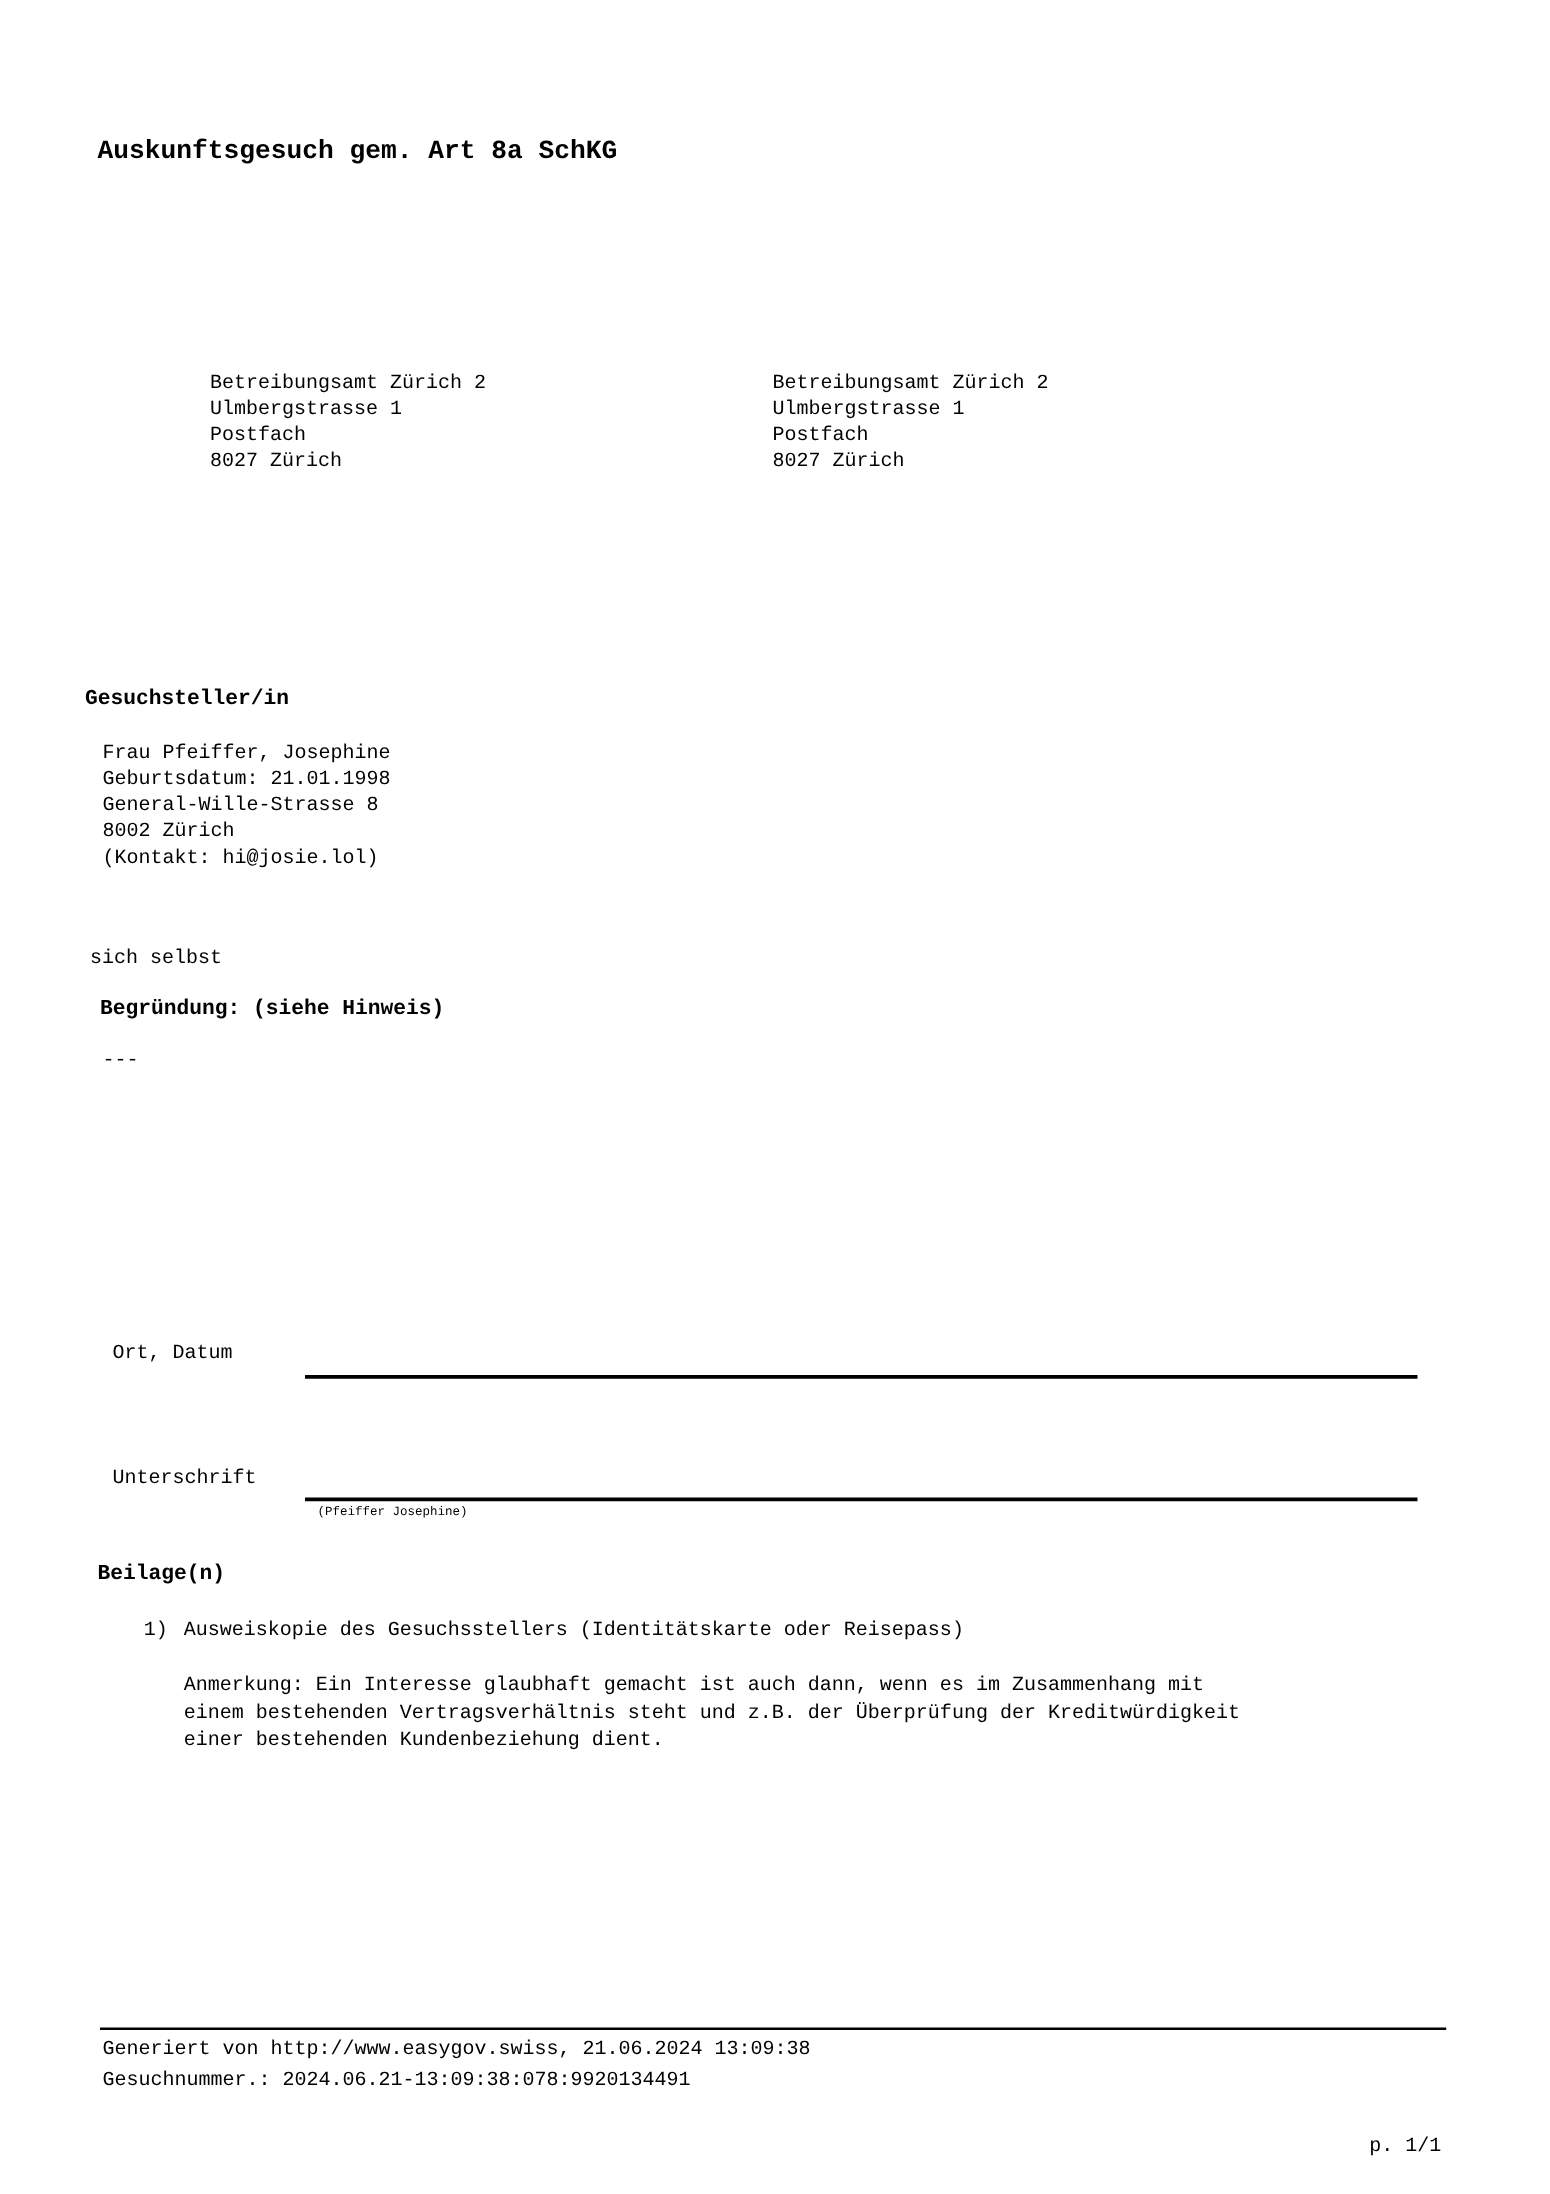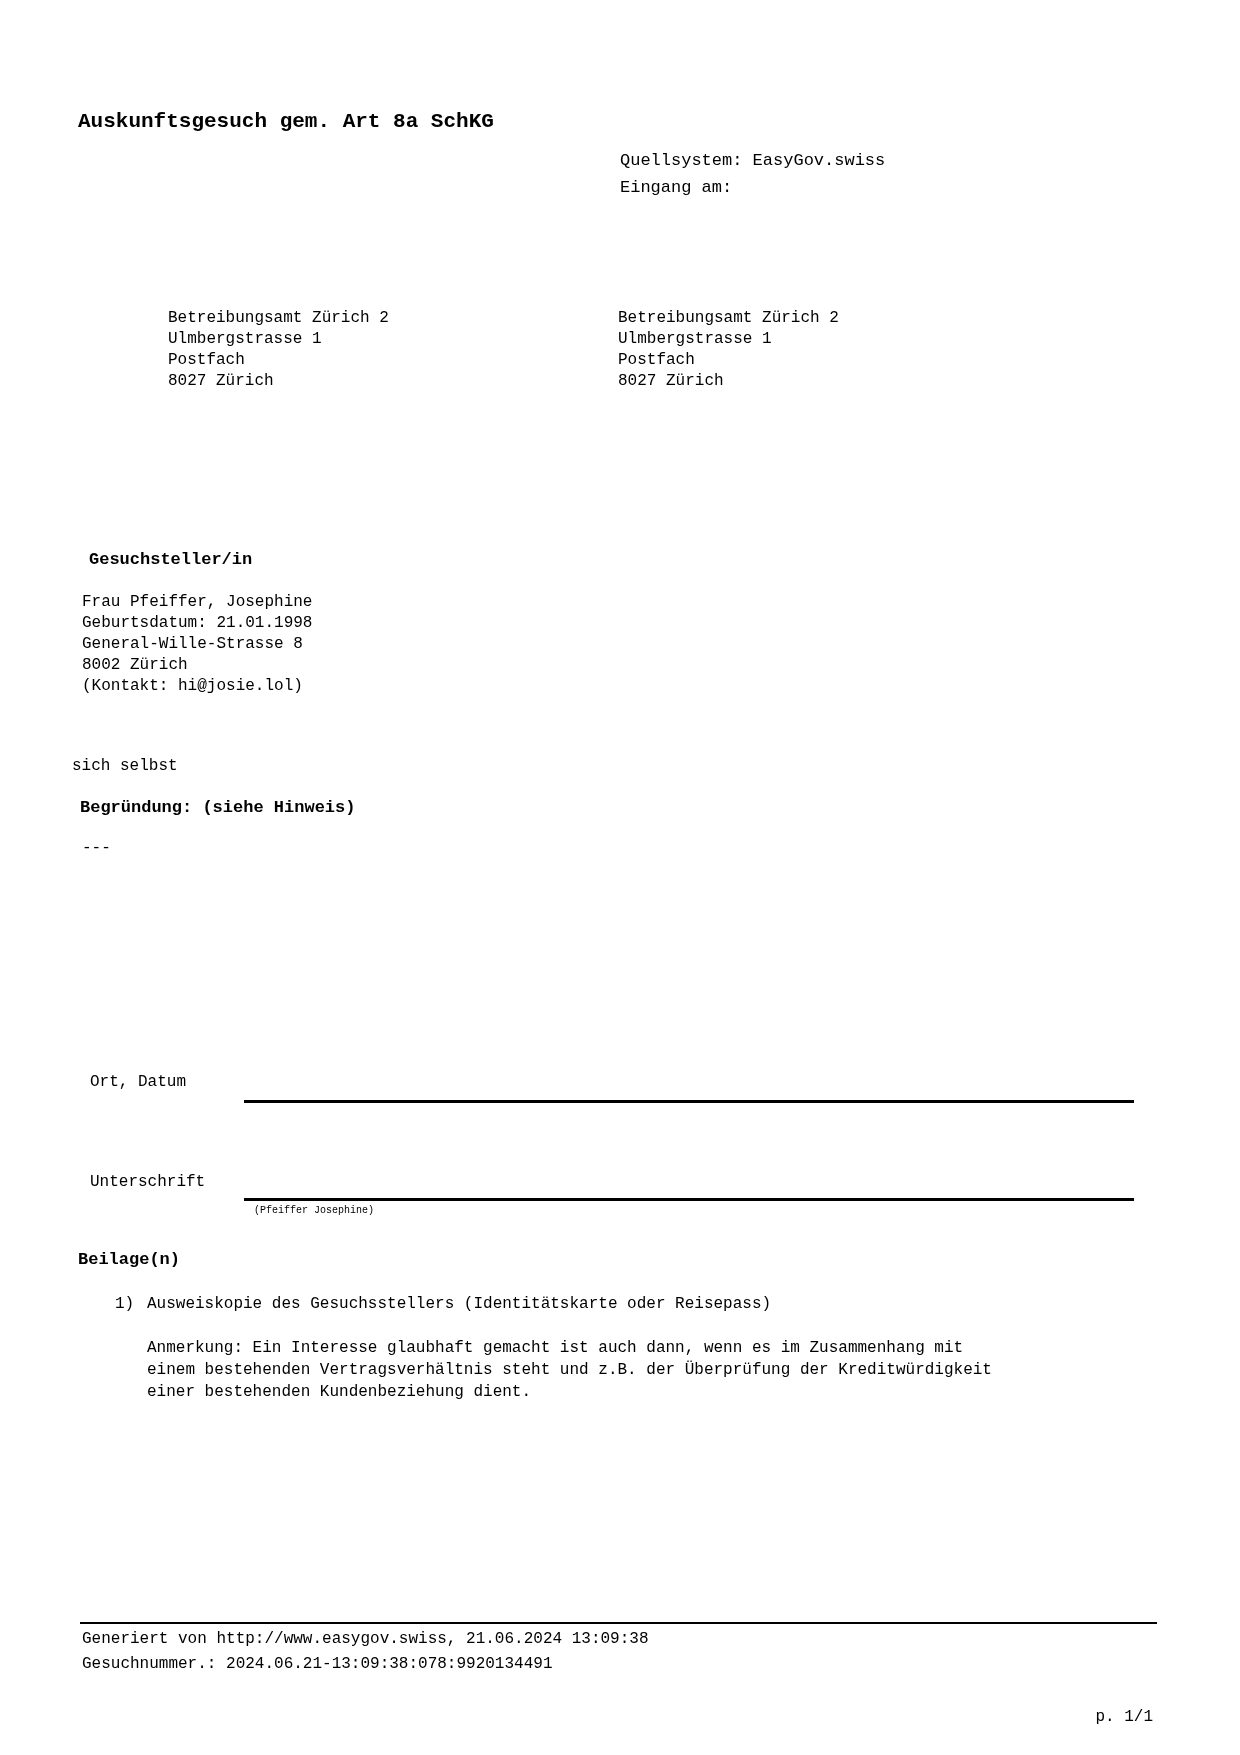--- a/index.html
+++ b/index.html
@@ -26,35 +26,35 @@
     margin: 0;
     white-space: nowrap;
   }
   .meta {
     left: 620px; top: 147px;
     font-size: 17px;
     line-height: 27px;
     white-space: nowrap;
   }
   .addr {
-    top: 308px;
+    top: 296px;
     font-size: 16px;
     line-height: 21px;
     white-space: nowrap;
   }
   .addr-left  { left: 168px; }
   .addr-right { left: 618px; }
 
   .sec-heading {
     font-size: 17px;
     font-weight: bold;
     margin: 0;
     white-space: nowrap;
   }
-  .applicant-heading { left: 89px; top: 550px; }
+  .applicant-heading { left: 68px; top: 550px; }
   .applicant-block {
     left: 82px; top: 592px;
     line-height: 21px;
     white-space: nowrap;
   }
   .request-heading { left: 78px; top: 716px; }
   .request-subject { left: 72px; top: 757px; white-space: nowrap; }
   .justification-heading { left: 80px; top: 798px; }
   .justification-value { left: 82px; top: 839px; white-space: nowrap; }
   .declaration-heading { left: 78px; top: 878px; }
@@ -95,24 +95,20 @@
   .footer-number    { left: 82px; top: 1655px; white-space: nowrap; }
   .footer-page      { right: 87px; top: 1708px; white-space: nowrap; }
 </style>
 </head>
 <body>
 
 <div class="page">
 
   <h1 class="abs title">Auskunftsgesuch gem. Art 8a SchKG</h1>
 
-  <div class="abs meta">
-    <div>Quellsystem: EasyGov.swiss</div>
-    <div>Eingang am:</div>
-  </div>
 
   <div class="abs addr addr-left">
     <div>Betreibungsamt Zürich 2</div>
     <div>Ulmbergstrasse 1</div>
     <div>Postfach</div>
     <div>8027 Zürich</div>
   </div>
 
   <div class="abs addr addr-right">
     <div>Betreibungsamt Zürich 2</div>

